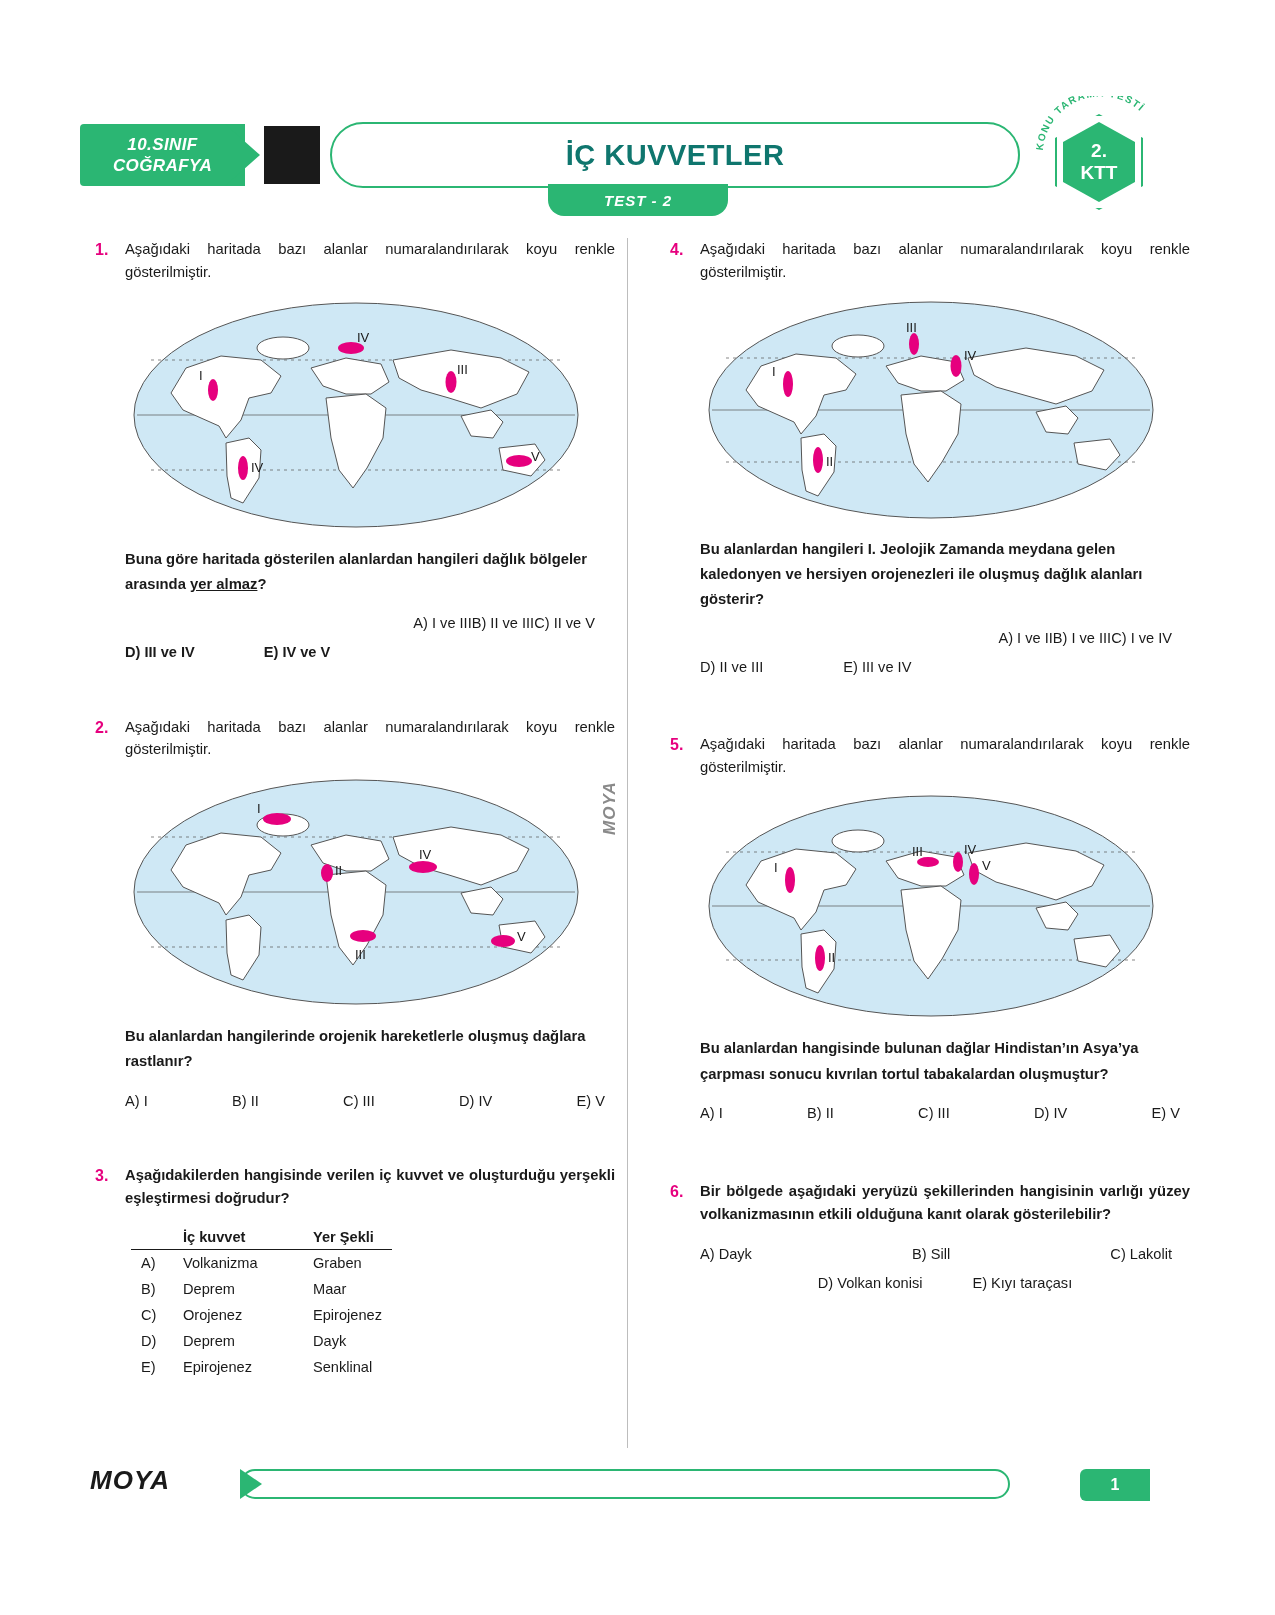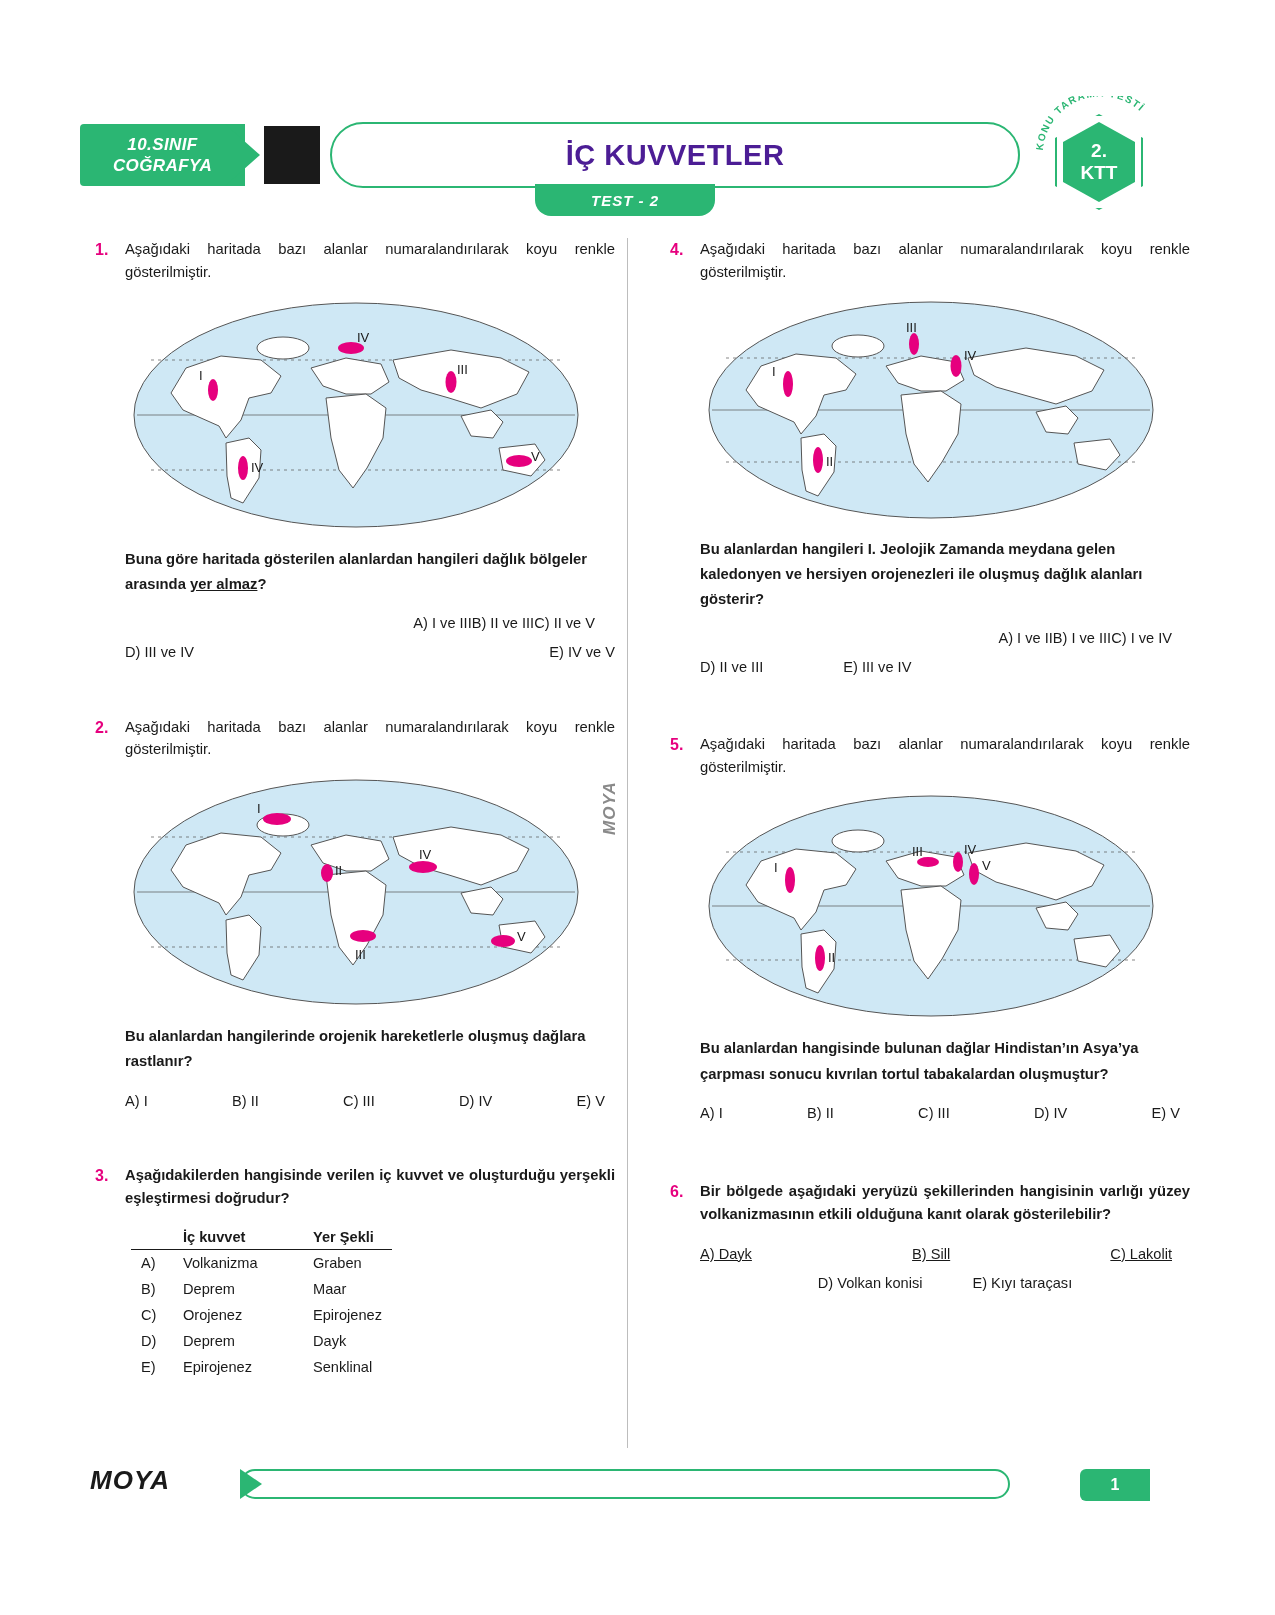--- a/index.html
+++ b/index.html
@@ -40,24 +40,24 @@
     width:56px; height:58px; background:#1a1a1a;
   }
   .title-bar {
     position:absolute; left:330px; top:34px;
     width:690px; height:66px;
     border:2px solid #2bb673;
     border-radius:33px;
     display:flex; align-items:center; justify-content:center;
   }
   .title-bar .title {
-    font-size:29px; font-weight:bold; color:#4c1d95; letter-spacing:.5px;
+    font-size:29px; font-weight:bold; color:#0f766e; letter-spacing:.5px;
   }
   .test-tab {
-    position:absolute; left:535px; top:96px;
+    position:absolute; left:548px; top:96px;
     width:180px; height:32px;
     background:#2bb673;
     border-radius:0 0 16px 16px;
     color:#fff; font-size:15px; font-weight:bold; font-style:italic;
     display:flex; align-items:center; justify-content:center;
     letter-spacing:1px;
   }
   .ktt-wrap { position:absolute; left:1035px; top:8px; width:135px; height:115px; }
   .hexagon {
     position:absolute; left:28px; top:26px;
@@ -242,21 +242,21 @@
       <div class="prompt">
         Buna göre haritada gösterilen alanlardan hangileri dağlık bölgeler arasında <span class="u">yer almaz</span>?
       </div>
 
       <div class="opts">
         <div class="opts-row" style="justify-content:flex-end; padding-right:20px;">
           <span class="opt">A) I ve III</span>
           <span class="opt">B) II ve III</span>
           <span class="opt">C) II ve V</span>
         </div>
-        <div class="opts-row" style="justify-content:space-between; gap:69px;">
+        <div class="opts-row" style="justify-content:flex-start; gap:69px;font-weight:bold;">
           <span class="opt">D) III ve IV</span>
           <span class="opt">E) IV ve V</span>
         </div>
       </div>
     </div>
 
     <div class="q" style="margin-top:48px;">
       <div class="q-head">
         <div class="q-num">2.</div>
         <div class="q-text">Aşağıdaki haritada bazı alanlar numaralandırılarak koyu renkle gösterilmiştir.</div>
@@ -467,21 +467,21 @@
       </div>
     </div>
 
     <div class="q" style="margin-top:52px;">
       <div class="q-head">
         <div class="q-num">6.</div>
         <div class="q-text bold">Bir bölgede aşağıdaki yeryüzü şekillerinden hangisinin varlığı yüzey volkanizmasının etkili olduğuna kanıt olarak gösterilebilir?</div>
       </div>
 
       <div class="opts" style="margin-top:14px;">
-        <div class="opts-row" style="justify-content:space-between; padding-right:18px;text-decoration:underline;">
+        <div class="opts-row" style="justify-content:space-between; padding-right:18px;">
           <span class="opt">A) Dayk</span>
           <span class="opt">B) Sill</span>
           <span class="opt">C) Lakolit</span>
         </div>
         <div class="opts-row" style="justify-content:center; gap:50px;">
           <span class="opt">D) Volkan konisi</span>
           <span class="opt">E) Kıyı taraçası</span>
         </div>
       </div>
     </div>

